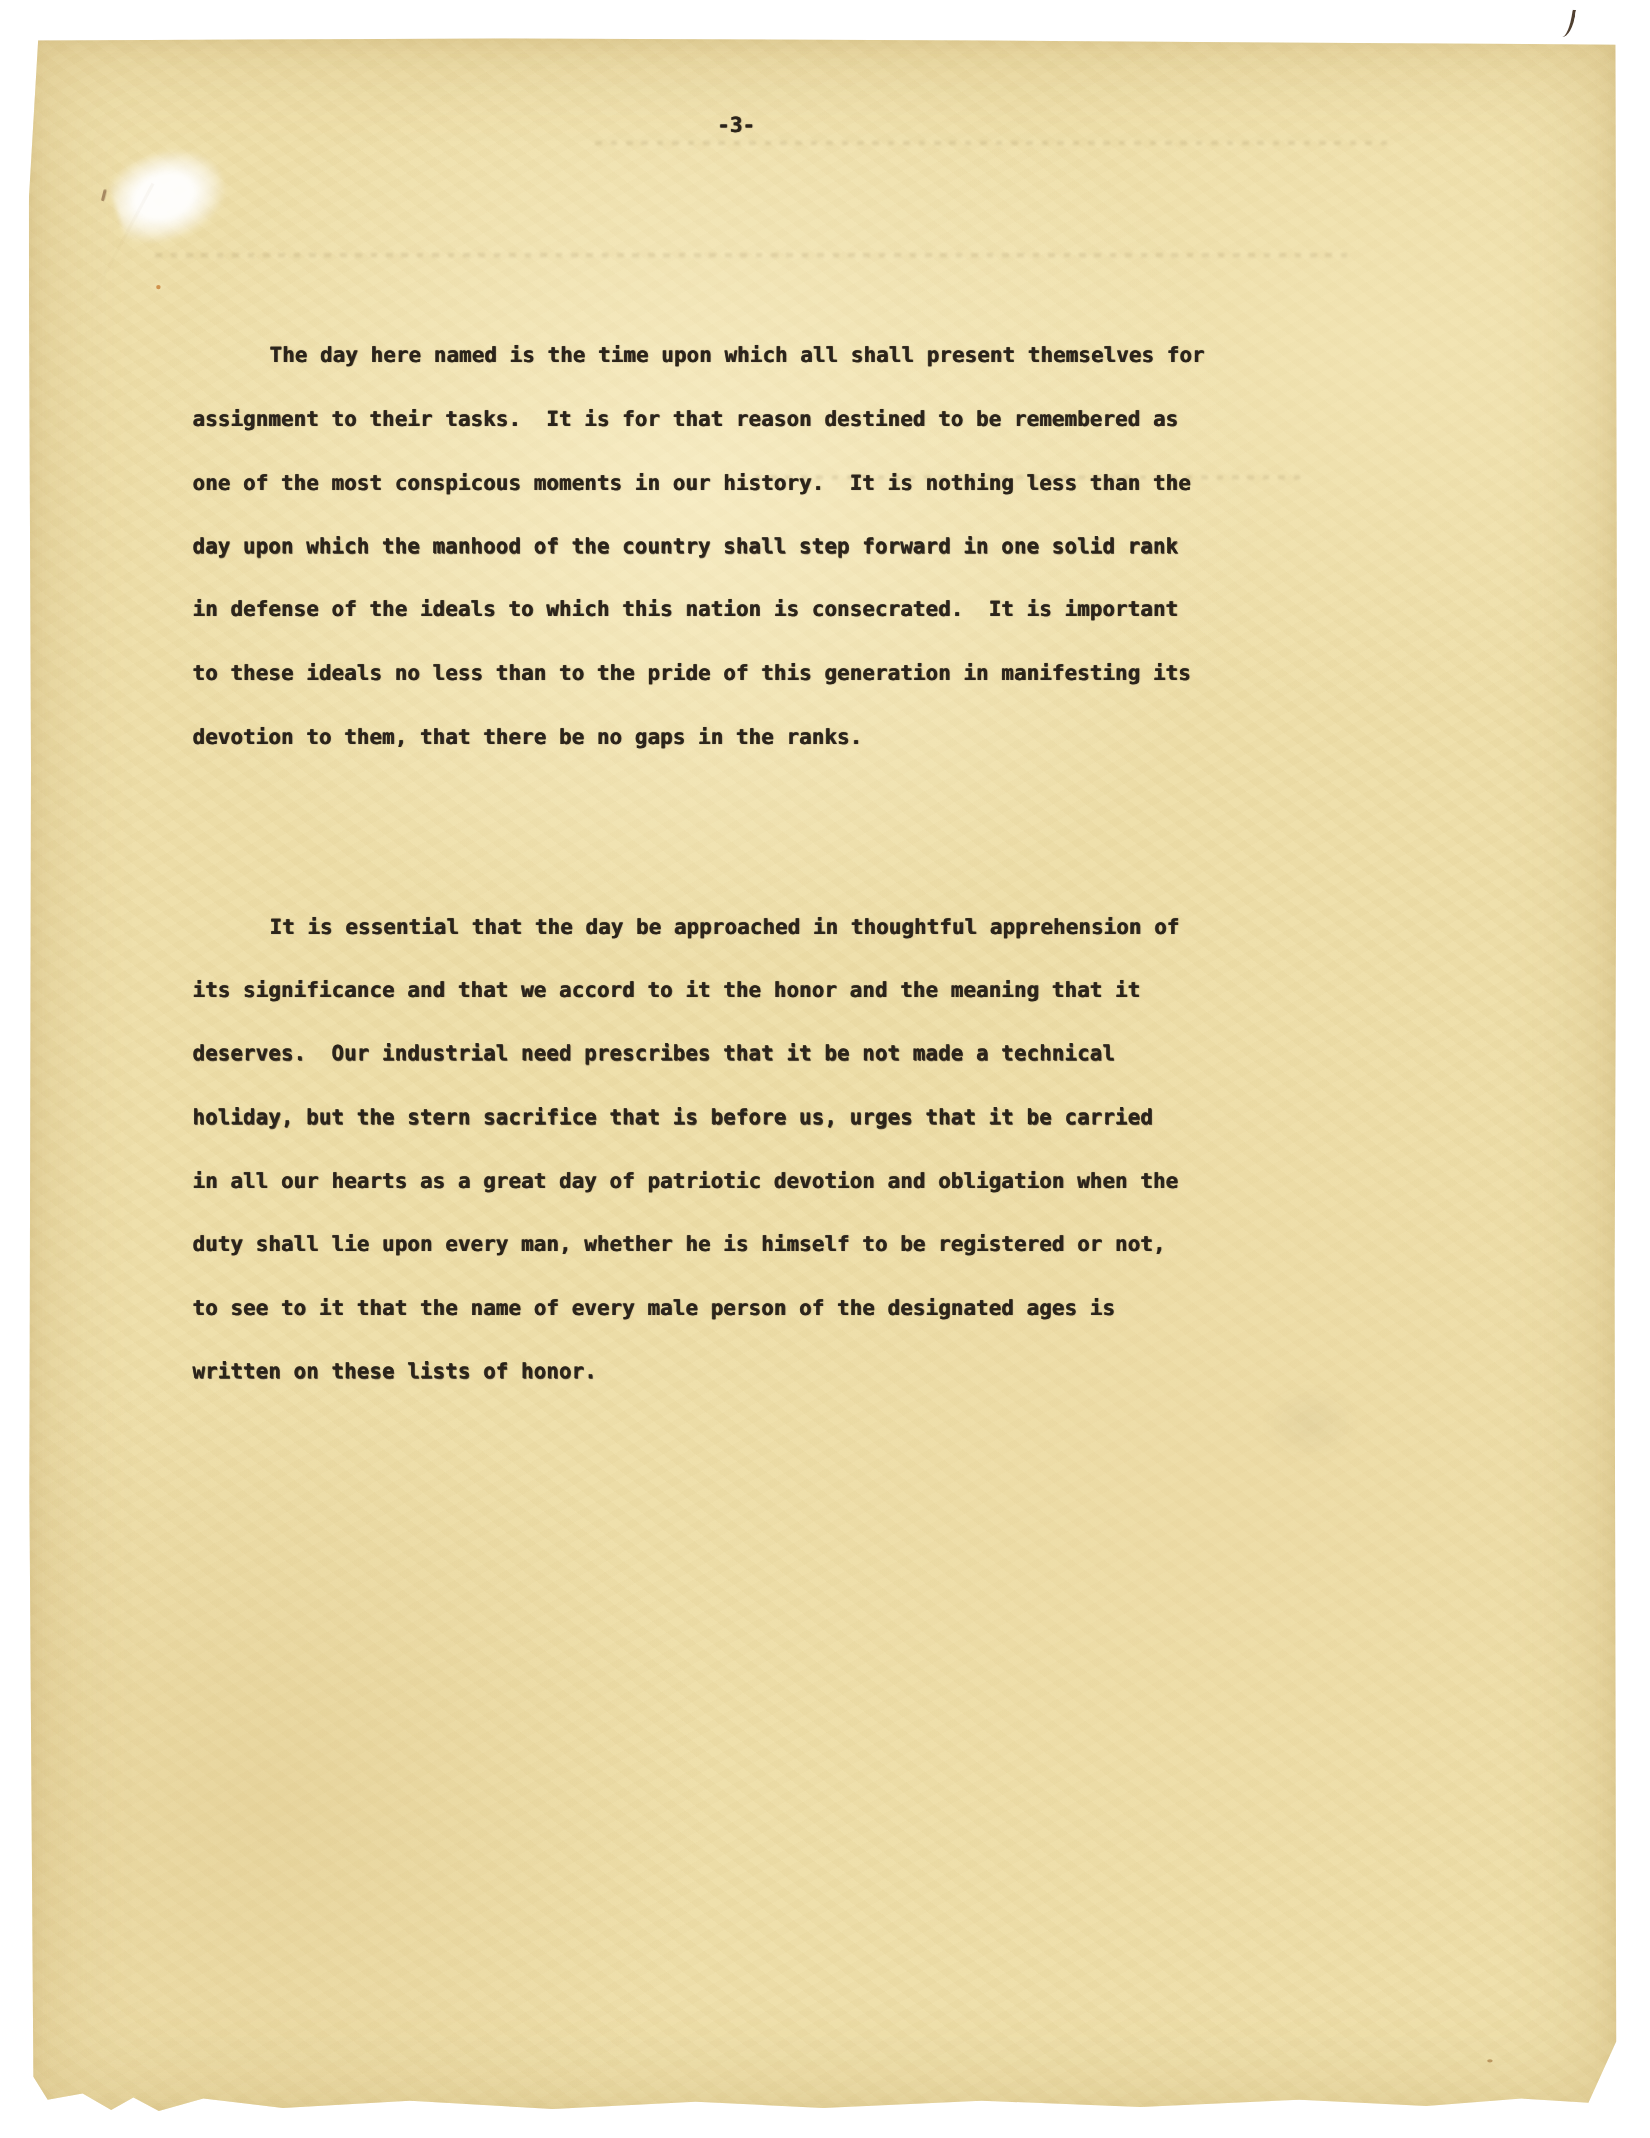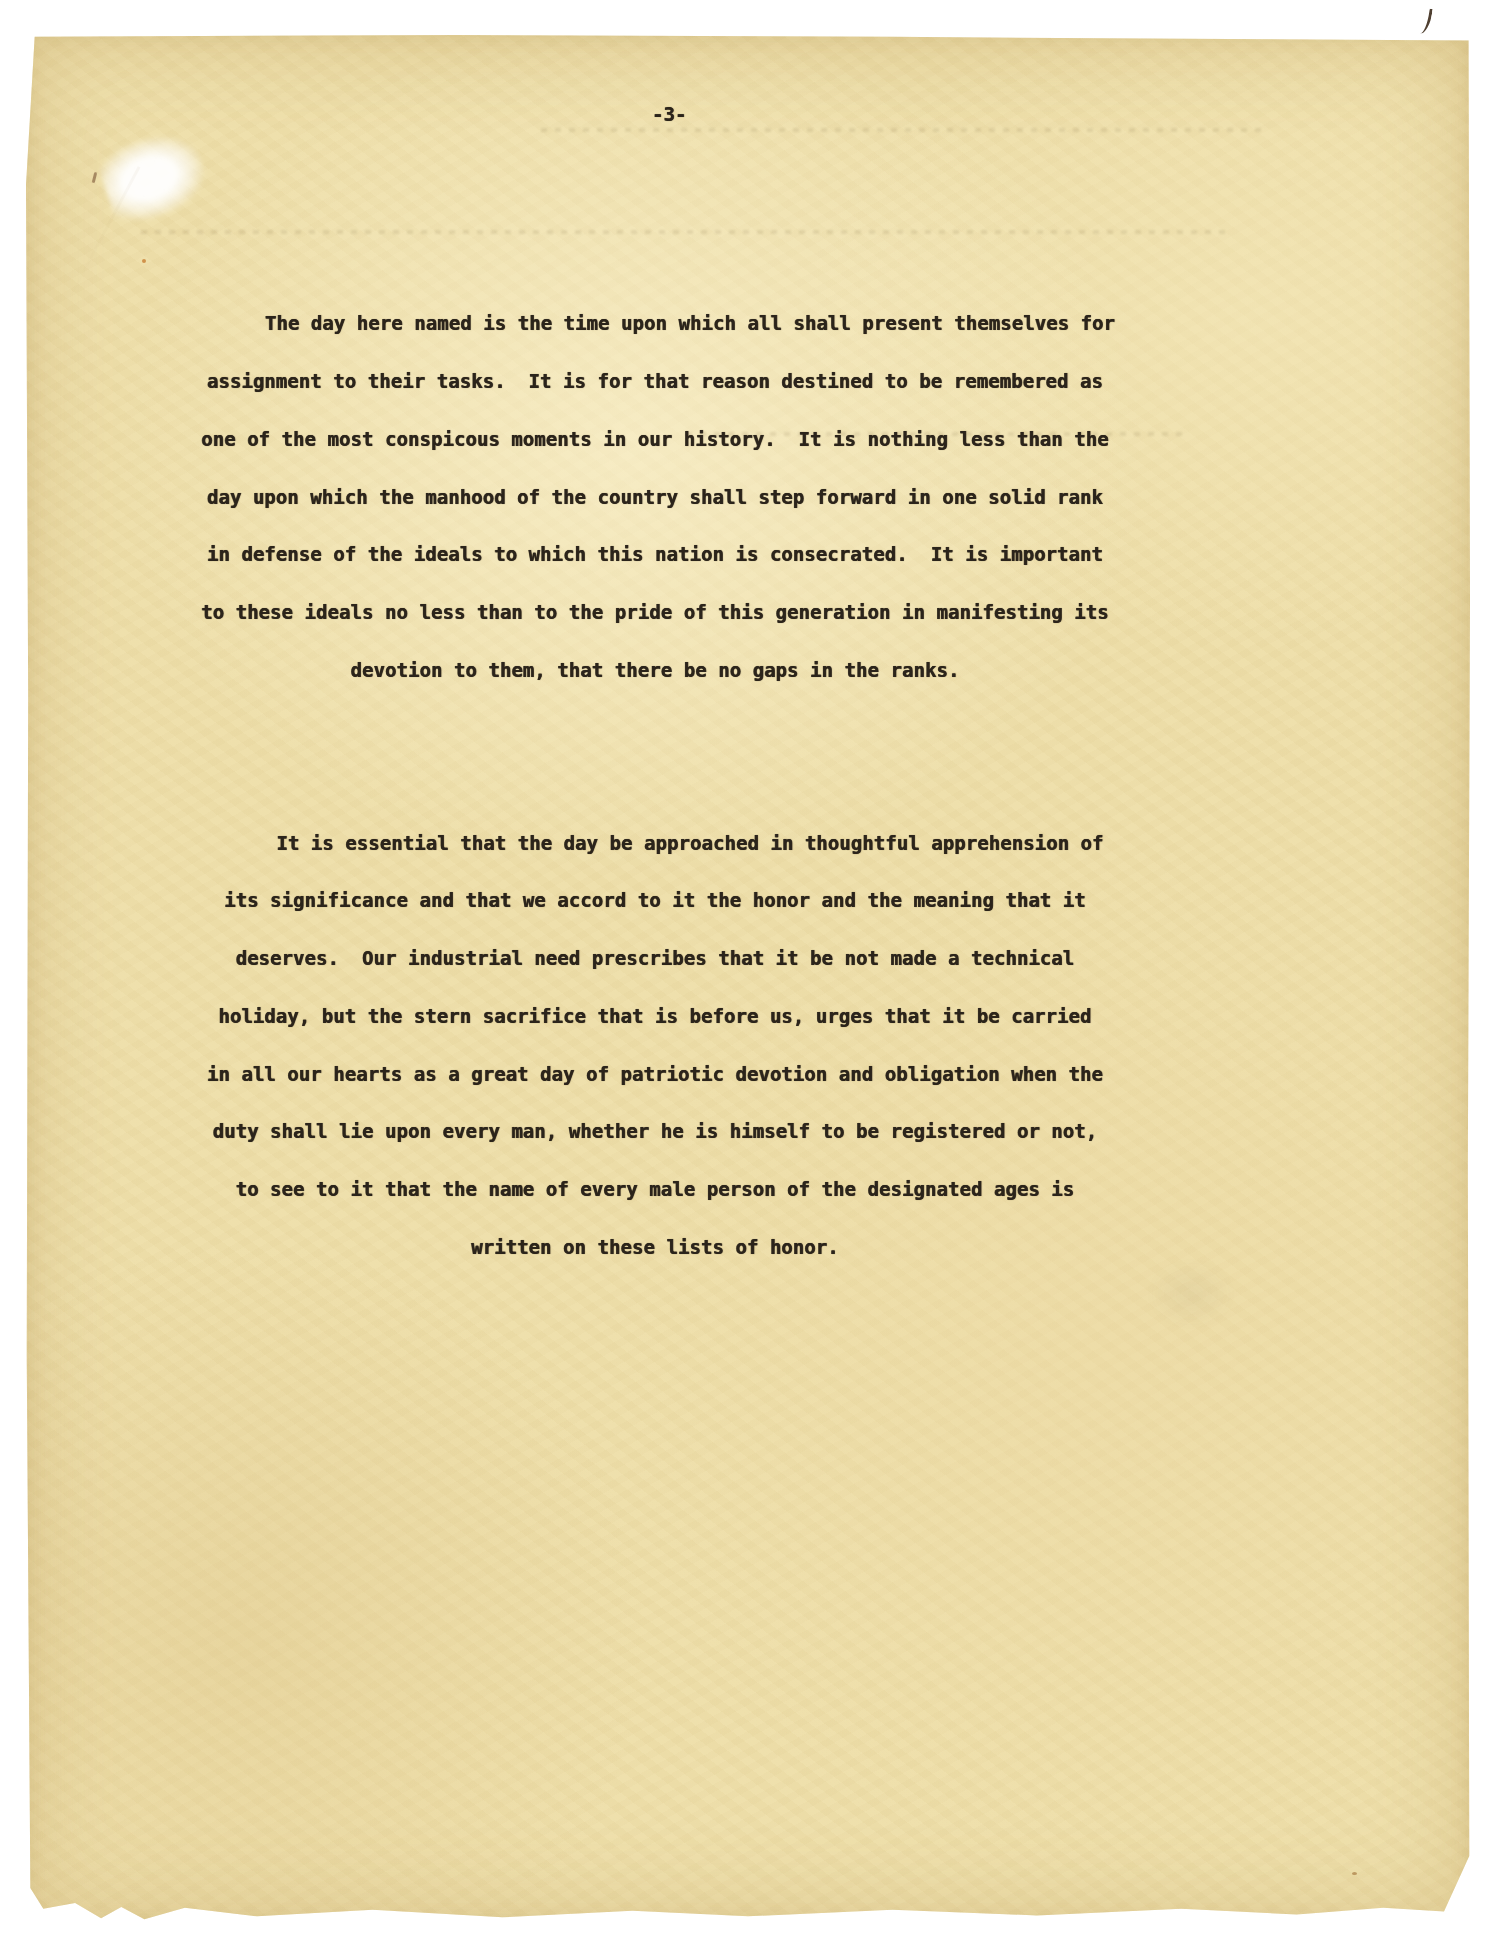--- a/index.html
+++ b/index.html
@@ -106,21 +106,21 @@
     position: absolute;
     left: 652px; top: 103px;
   }
   .body-text {
     position: absolute;
     left: 175px; top: 180px;
     width: 960px;
     line-height: 57.7px;
     white-space: pre;
   }
-  .body-text .para { text-indent: 70px; text-align: center; }
+  .body-text .para { text-indent: 70px; }
 </style>
 </head>
 <body>
 
 <div class="scan-frame">
 
   <div class="paper">
     <div class="scuff"></div>
     <div class="crease" style="left:60px; top:120px; width:3px; height:220px; transform:rotate(28deg);"></div>
 

